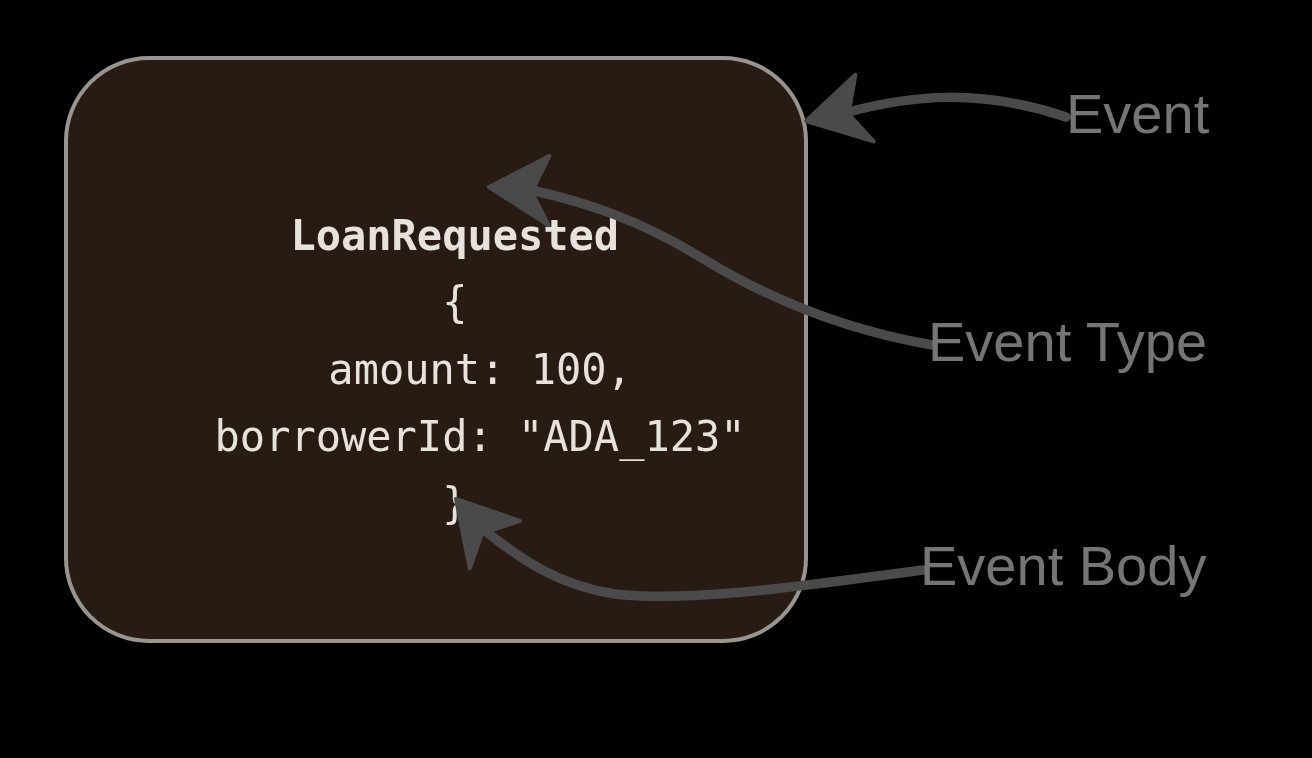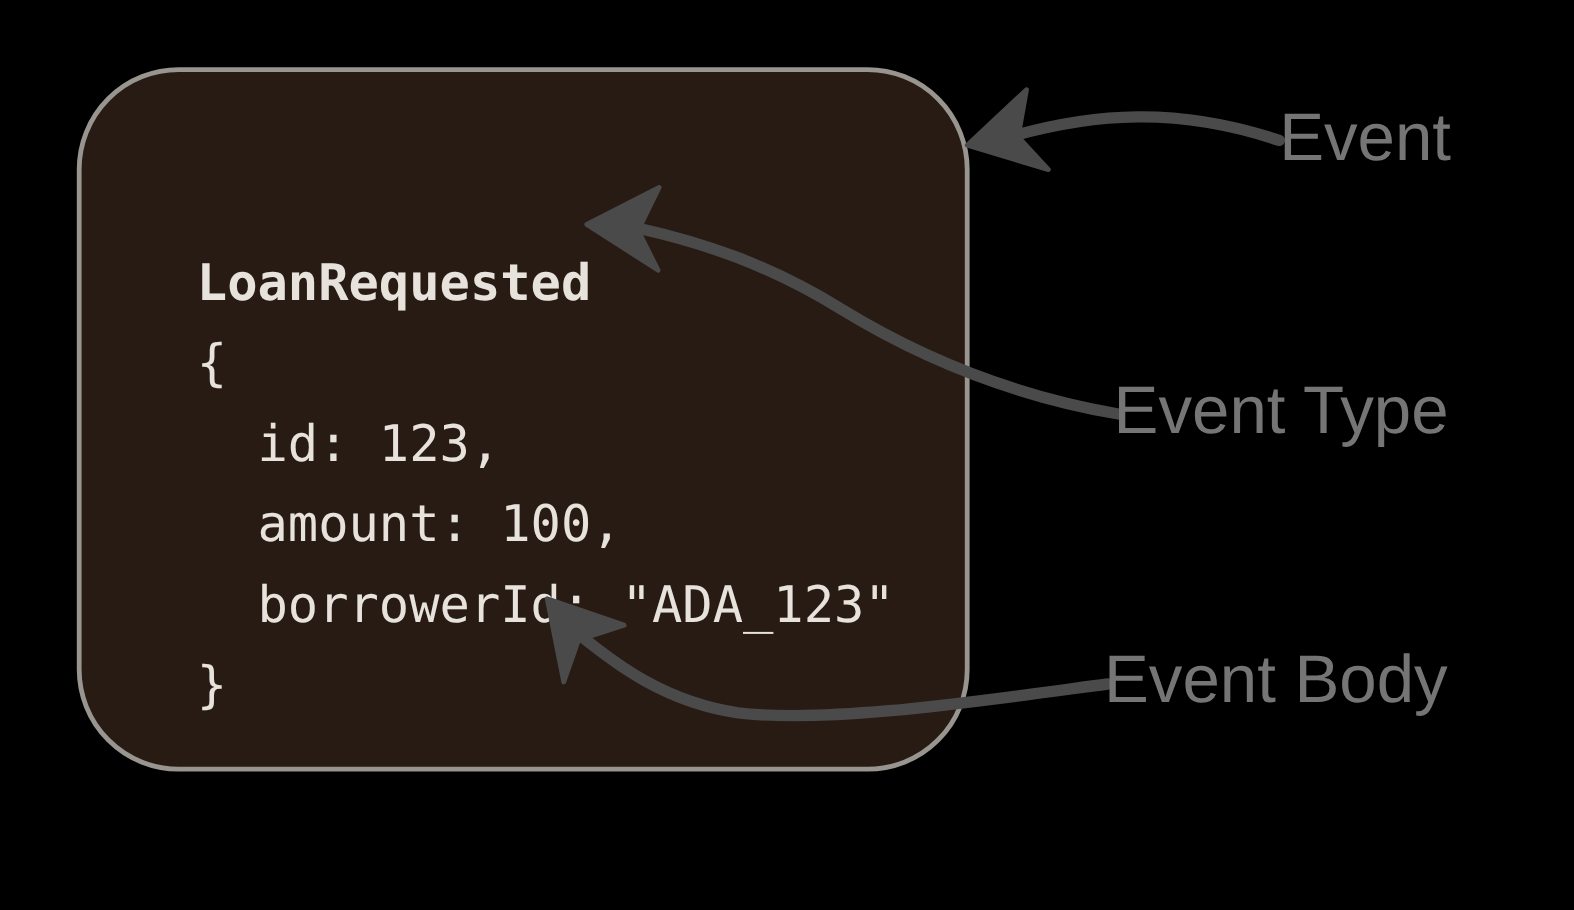--- a/index.html
+++ b/index.html
@@ -22,20 +22,21 @@
   }
   .event-card {
     position: absolute;
     left: 64px;
     top: 56px;
     width: 744px;
     height: 587px;
     background: var(--box-fill);
     border: 4px solid var(--box-border);
     border-radius: 85px;
+    text-align: center;
   }
   .code-block {
     position: absolute;
     left: 96px;
     top: 142px;
     font-family: "DejaVu Sans Mono", "Liberation Mono", monospace;
     font-size: 42px;
     line-height: 67px;
     color: var(--code-text);
     letter-spacing: 0;
@@ -74,21 +75,20 @@
 </style>
 </head>
 <body>
 
 <div class="canvas">
 
   <div class="event-card">
     <div class="code-block">
       <div class="code-line code-title">LoanRequested</div>
       <div class="code-line">{</div>
-      <div class="code-line">  id: 123,</div>
       <div class="code-line">  amount: 100,</div>
       <div class="code-line">  borrowerId: "ADA_123"</div>
       <div class="code-line">}</div>
     </div>
   </div>
 
   <svg class="arrow-layer" viewBox="0 0 1312 758">
 
     <g>
       <path class="arrow-line" d="M 1066 117 C 980 88, 910 95, 845 113"></path>

